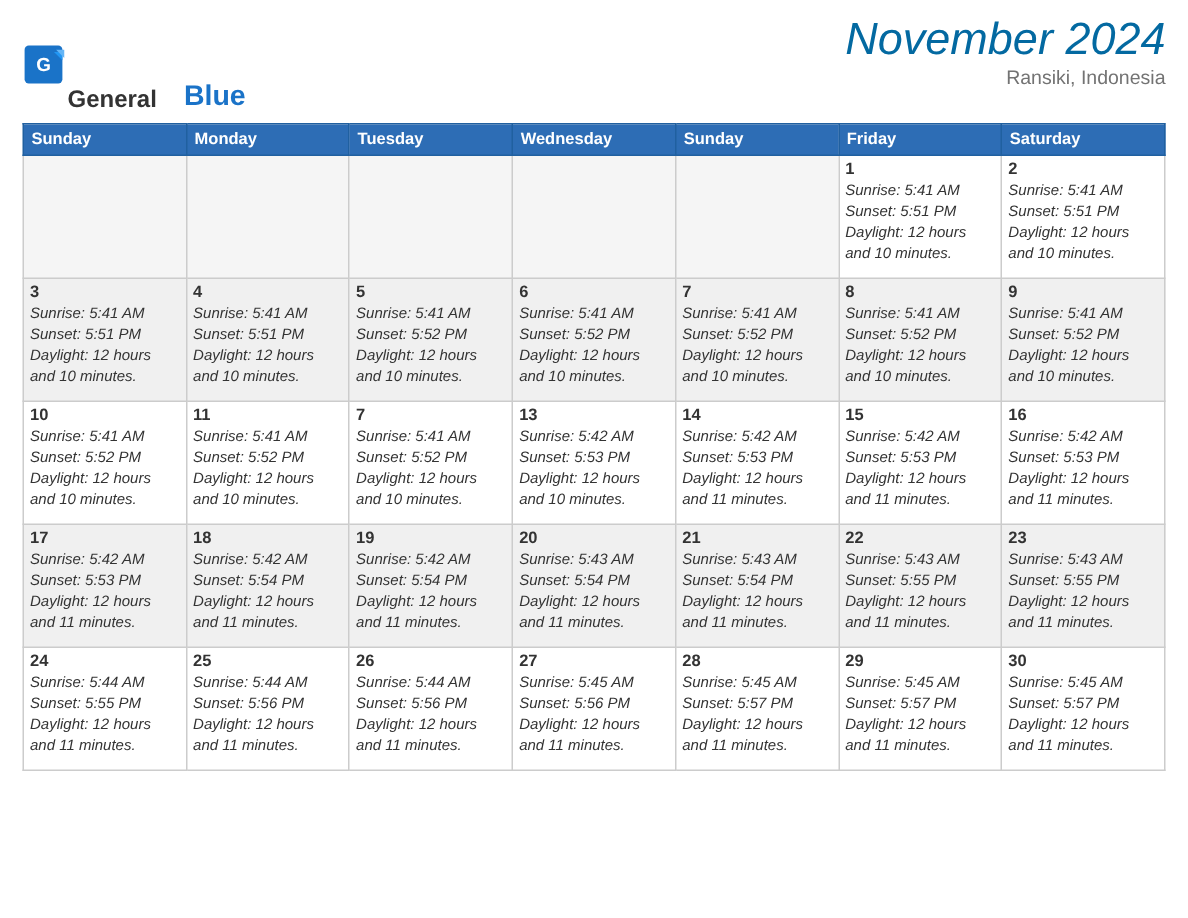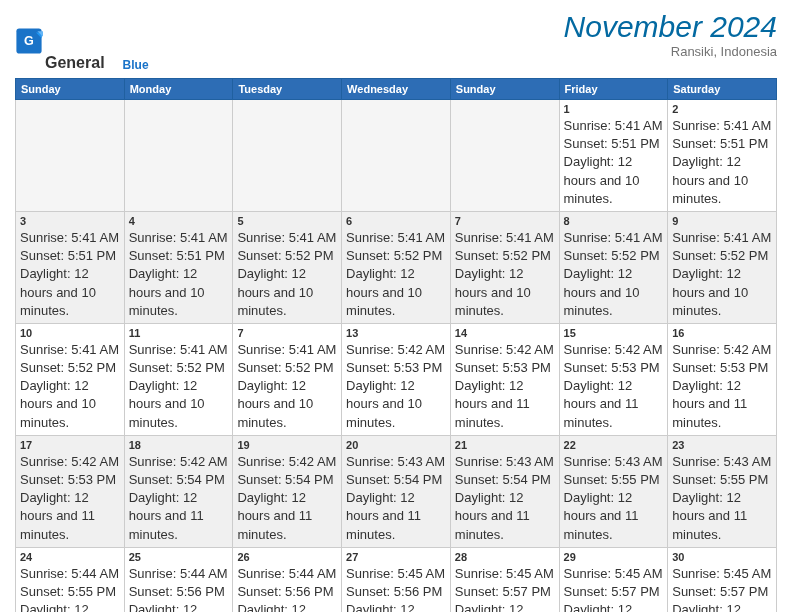--- a/index.html
+++ b/index.html
@@ -72,44 +72,45 @@
     .calendar td.empty {
       background: #f5f5f5;
     }
     .day-num {
       font-size: 11px;
       font-weight: bold;
       display: block;
       margin-bottom: 2px;
     }
     .day-info {
-      font-size: 13px;
+      font-size: 10px;
       line-height: 1.4;
       color: #333;
+      font-style: italic;
     }
     .row-shade td {
       background: #f0f0f0;
     }
   </style>
 </head>
 <body>
 
 <div class="page">
   <div class="header">
     <div class="logo">
       <svg class="logo-icon" viewBox="0 0 40 40">
         <rect x="2" y="2" width="36" height="36" rx="4" fill="#1a73c8"></rect>
         <text x="20" y="26" text-anchor="middle" fill="white" font-size="18" font-weight="bold" font-family="Arial">G</text>
         <polygon points="30,8 38,8 38,16" fill="#2196F3"></polygon>
         <polygon points="32,6 40,6 40,14" fill="#64b5f6"></polygon>
       </svg>
       <div>
         <div style="display:flex; align-items:flex-end;margin-top:44px;">
           <span style="font-size:16px; font-weight:bold; color:#333;">General</span>
-          <span style="font-size:12px; font-weight:bold; color:#1a73c8; margin-left:1px;padding-left:17px;">Blue</span>
+          <span style="font-size:19px; font-weight:bold; color:#1a73c8; margin-left:1px;padding-left:17px;">Blue</span>
         </div>
       </div>
     </div>
     <div class="title-block">
       <div class="month-title">November 2024</div>
       <div class="location">Ransiki, Indonesia</div>
     </div>
   </div>
 
   <table class="calendar">

